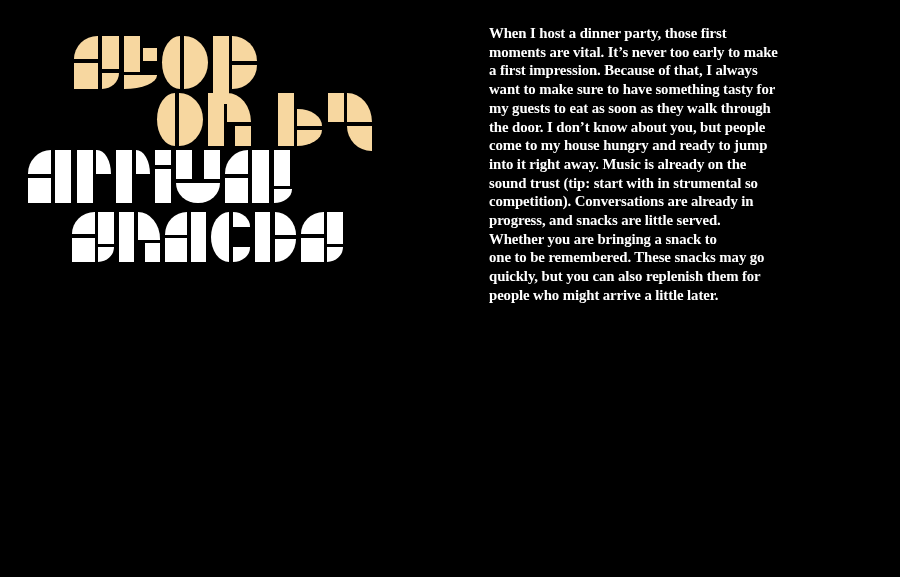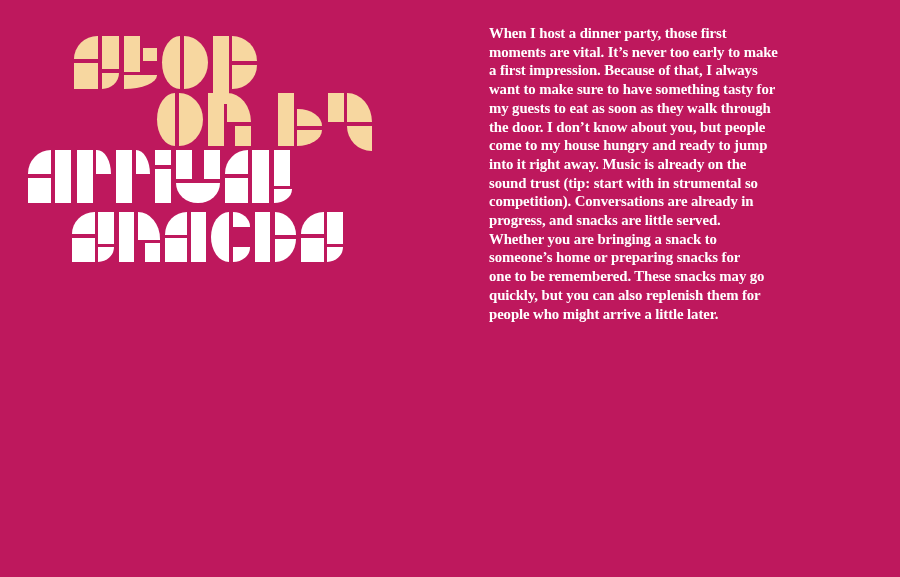--- a/index.html
+++ b/index.html
@@ -26,21 +26,21 @@
     font-size:14.8px;
     line-height:18.7px;
     letter-spacing:-0.1px;
     color:#FFFFFF;
   }
   .body-text .line{white-space:nowrap;}
 </style>
 </head>
 <body>
 
-<div class="page" style="background: #be185d;">
+<div class="page" style="background: #000000;">
 
   <div class="headline">
     <div class="word w-stop" aria-label="stop" style="color: rgb(247, 215, 160); width: 188.68px; height: 68.9px;">
         <div class="pc" style="left: 0px; top: 0px; width: 23.85px; height: 23.32px; border-radius: 100% 0px 0px;"></div>
         <div class="pc" style="left: 27.56px; top: 0px; width: 16.96px; height: 33.39px;"></div>
         <div class="pc" style="left: 0px; top: 27.03px; width: 23.85px; height: 25.97px;"></div>
         <div class="pc" style="left: 27.56px; top: 37.1px; width: 16.96px; height: 15.9px; border-radius: 0px 0px 100%;"></div>
         <div class="pc" style="left: 49.82px; top: 0px; width: 15.9px; height: 35.51px;"></div>
         <div class="pc" style="left: 69.43px; top: 12.19px; width: 13.25px; height: 12.72px;"></div>
         <div class="pc" style="left: 49.82px; top: 39.22px; width: 32.86px; height: 13.78px; border-radius: 0px 0px 100%;"></div>
@@ -112,19 +112,18 @@
       <div class="line">a first impression. Because of that, I always</div>
       <div class="line">want to make sure to have something tasty for</div>
       <div class="line">my guests to eat as soon as they walk through</div>
       <div class="line">the door. I don’t know about you, but people</div>
       <div class="line">come to my house hungry and ready to jump</div>
       <div class="line">into it right away. Music is already on the</div>
       <div class="line">sound trust (tip: start with in strumental so</div>
       <div class="line">competition). Conversations are already in</div>
       <div class="line">progress, and snacks are little served.</div>
       <div class="line">Whether you are bringing a snack to</div>
-      <div class="line">someone’s home or preparing snacks for</div>
       <div class="line">one to be remembered. These snacks may go</div>
       <div class="line">quickly, but you can also replenish them for</div>
       <div class="line">people who might arrive a little later.</div>
     </div>
 
 </div>
 
 </body></html>

